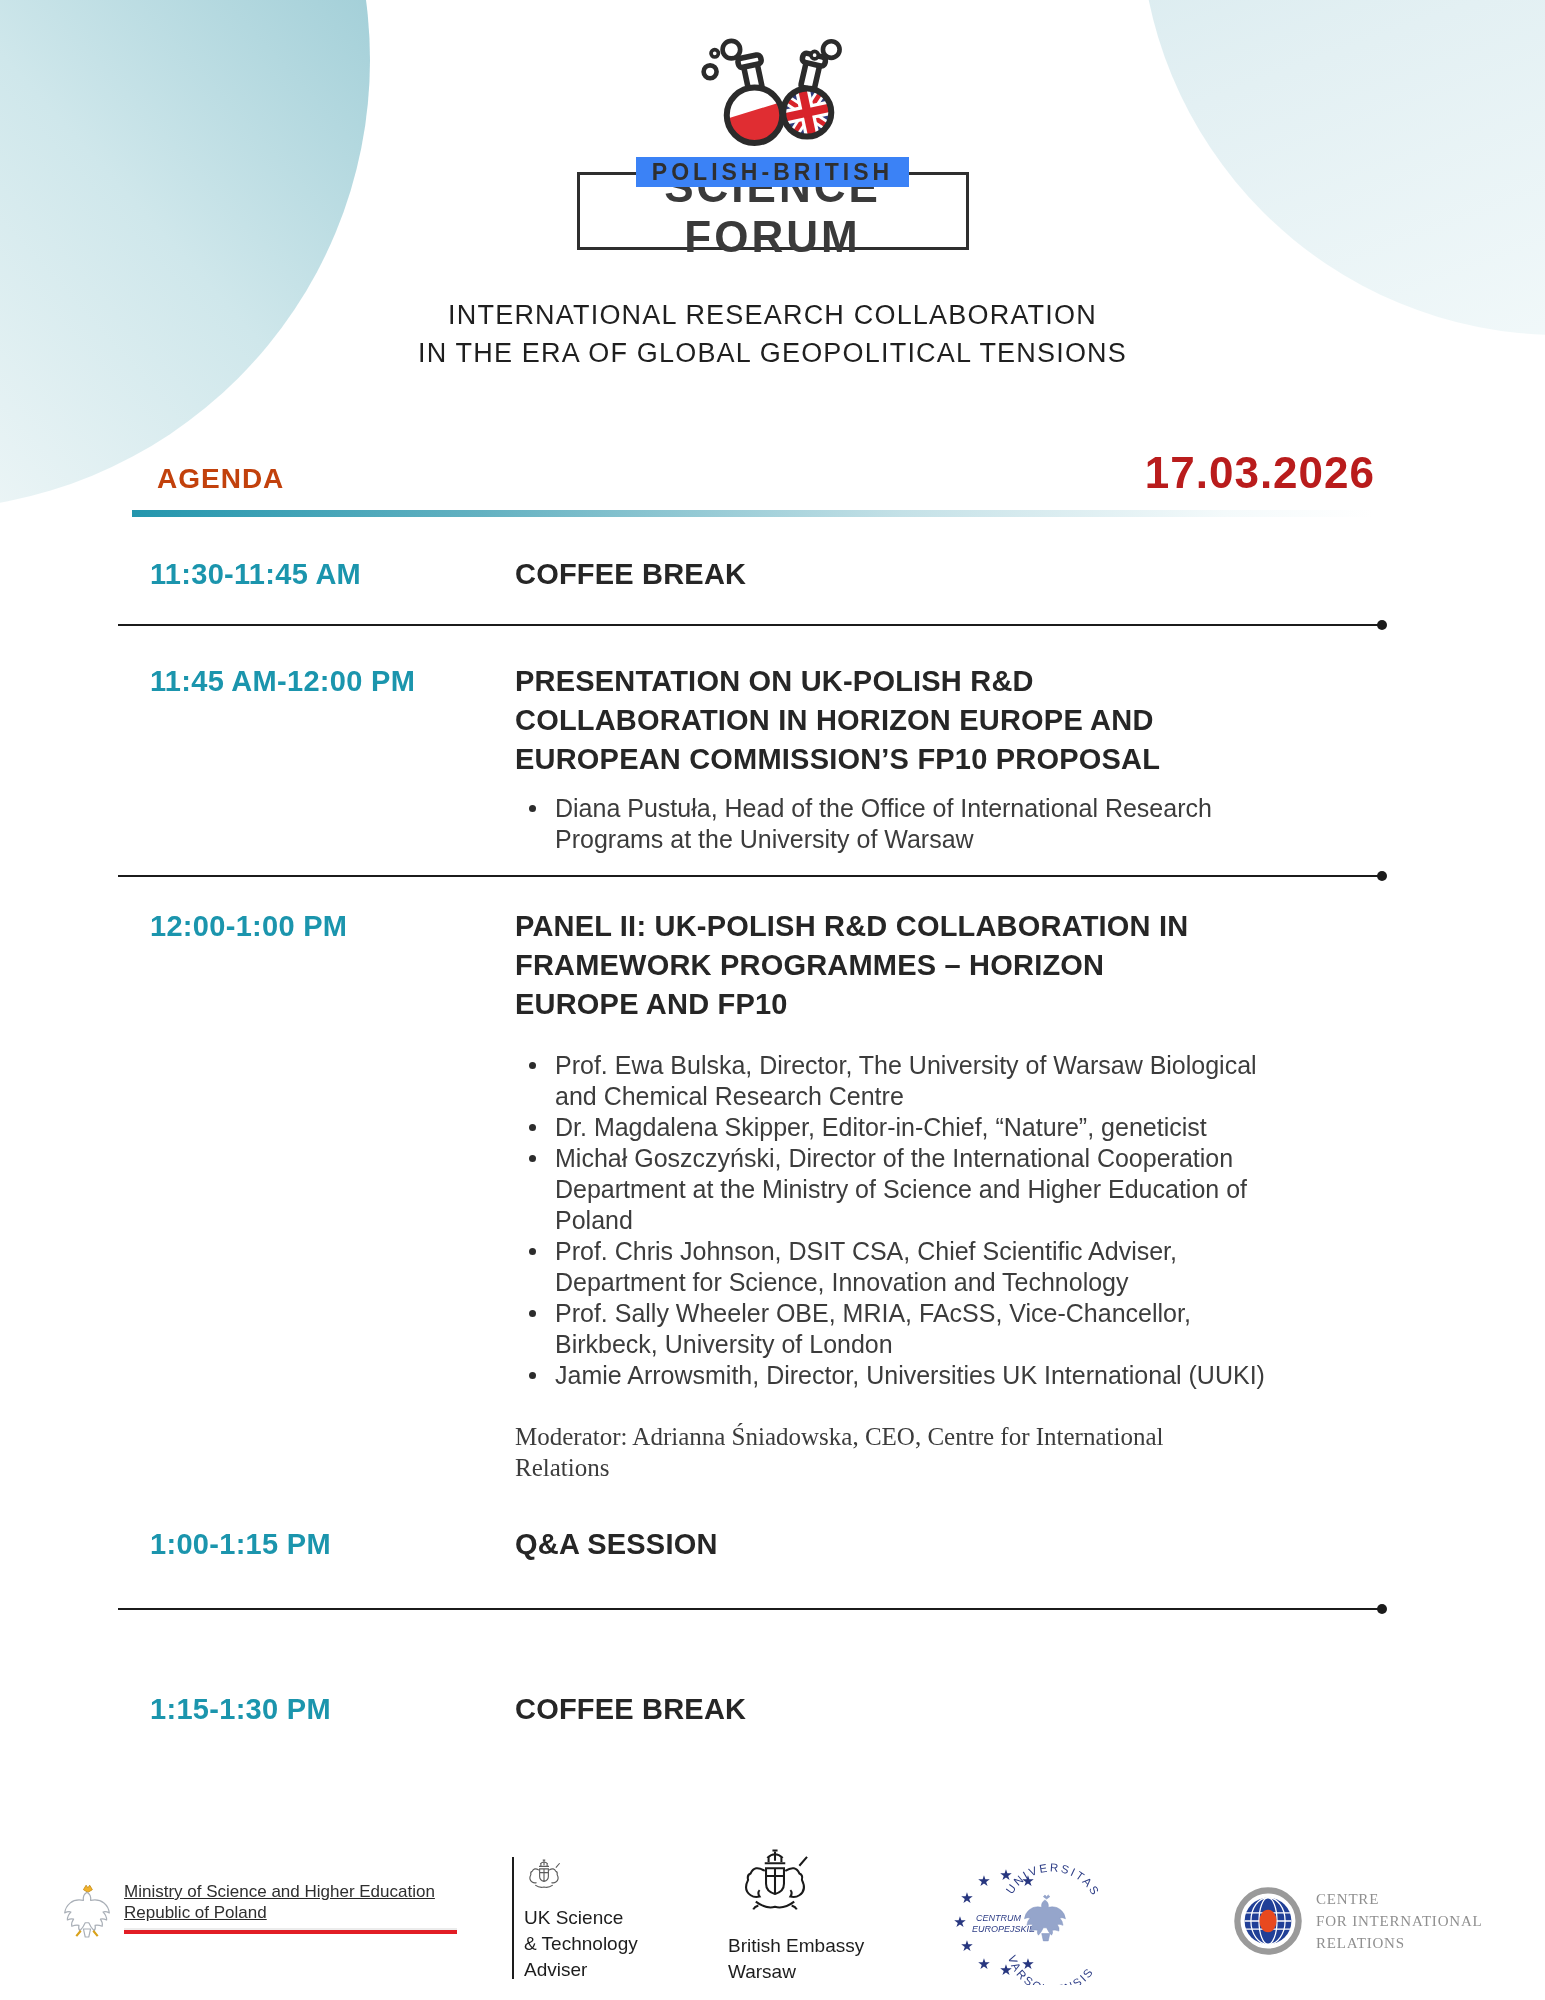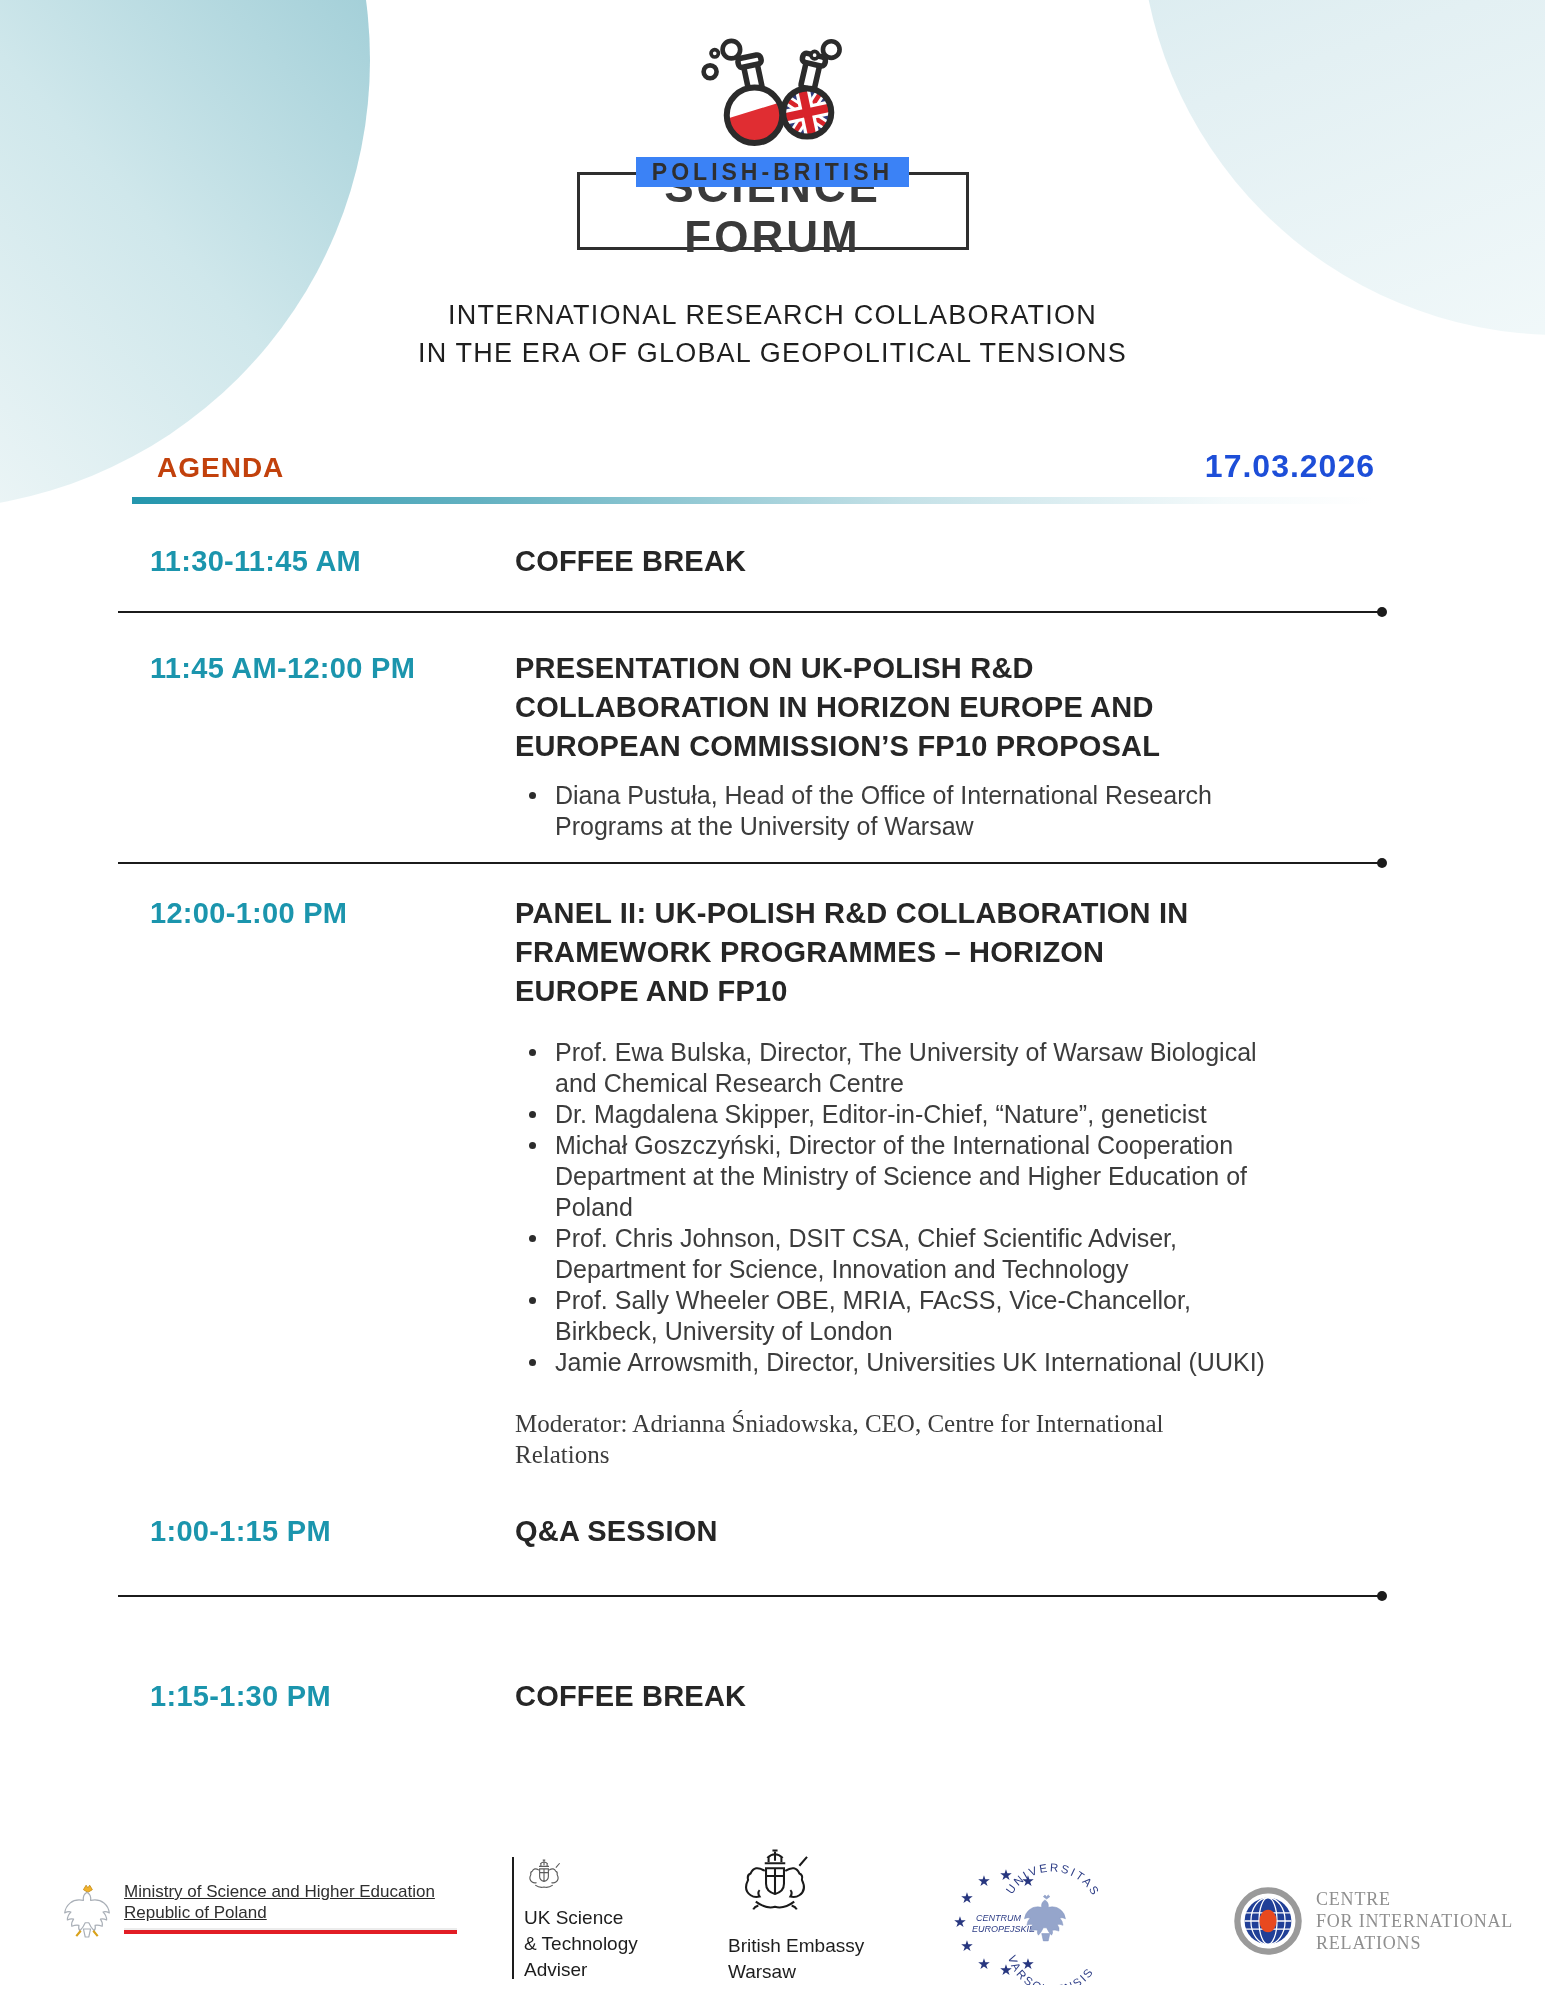--- a/index.html
+++ b/index.html
@@ -19,21 +19,21 @@
   .lockup-box{border:3px solid #2f2f2f;height:72px;display:flex;align-items:center;justify-content:center;}
   .lockup-top{position:absolute;left:0;right:0;top:-15px;display:flex;justify-content:center;}
   .lockup-top span{background:#3b82f6;padding:0 16px;font-size:23px;font-weight:700;
     letter-spacing:4px;color:#2f2f2f;line-height:30px;}
   .lockup-main{font-size:44px;font-weight:700;letter-spacing:3px;color:#3a3a3a;padding-top:2px;}
   .subtitle{margin-top:46px;font-size:27px;line-height:38px;letter-spacing:1.2px;color:#1f1f1f;}
 
   
   .agenda-head{position:relative;margin:76px 170px 0 150px;display:flex;justify-content:space-between;align-items:baseline;}
   .agenda-title{font-size:28px;font-weight:700;letter-spacing:1px;color:#c2410c;padding-left:7px;text-align:right;}
-  .agenda-date{font-size:32px;font-weight:700;letter-spacing:1px;color:#1d4ed8;}
+  .agenda-date{font-size:44px;font-weight:700;letter-spacing:1px;color:#b91c1c;}
   .rule-gradient{margin:12px 171px 0 132px;height:7px;
     background:linear-gradient(90deg,#2496ad 0%,#63b1c1 28%,#c4e1e7 62%,#f4fafb 88%,#ffffff 100%);}
 
   
   .row{display:grid;grid-template-columns:365px 1fr;margin-left:150px;margin-right:165px;}
   .time{font-size:29px;font-weight:700;color:#1b95ad;letter-spacing:0.3px;line-height:38px;}
   .item-title{font-size:29px;font-weight:700;color:#262626;letter-spacing:0.2px;line-height:39px;max-width:700px;}
   .speakers{list-style:none;margin:14px 0 0;padding:0;max-width:755px;}
   .speakers li{position:relative;padding-left:40px;font-size:25px;line-height:31px;color:#3c3c3c;}
   .speakers li::before{content:"";position:absolute;left:14px;top:12px;width:7px;height:7px;
@@ -56,21 +56,21 @@
   .footer{position:absolute;left:0;top:1845px;width:1545px;height:155px;}
   .f-abs{position:absolute;}
   .ministry-text{font-size:17px;line-height:21px;color:#2f2f2f;}
   .flag-strip{margin-top:5px;width:333px;border-top:2px solid #ececec;height:4px;background:#e21d25;}
   .ukstn-wrap{display:flex;}
   .ukstn-bar{width:2px;background:#1d1d1d;height:122px;margin-right:10px;}
   .ukstn-text{font-size:19px;line-height:26px;color:#1d1d1d;}
   .embassy{text-align:left;}
   .embassy-text{font-size:19px;line-height:26px;color:#1d1d1d;}
   .cir{display:flex;align-items:center;}
-  .cir-text{margin-left:12px;font-family:"Liberation Serif",serif;font-size:18px;line-height:22px;
+  .cir-text{margin-left:12px;font-family:"Liberation Serif",serif;font-size:15px;line-height:22px;
     color:#8f8f8f;letter-spacing:0.8px;}
 </style>
 </head>
 <body>
 
 <div class="page">
   <div class="blob blob-left"></div>
   <div class="blob blob-right"></div>
 
   <div class="header">

